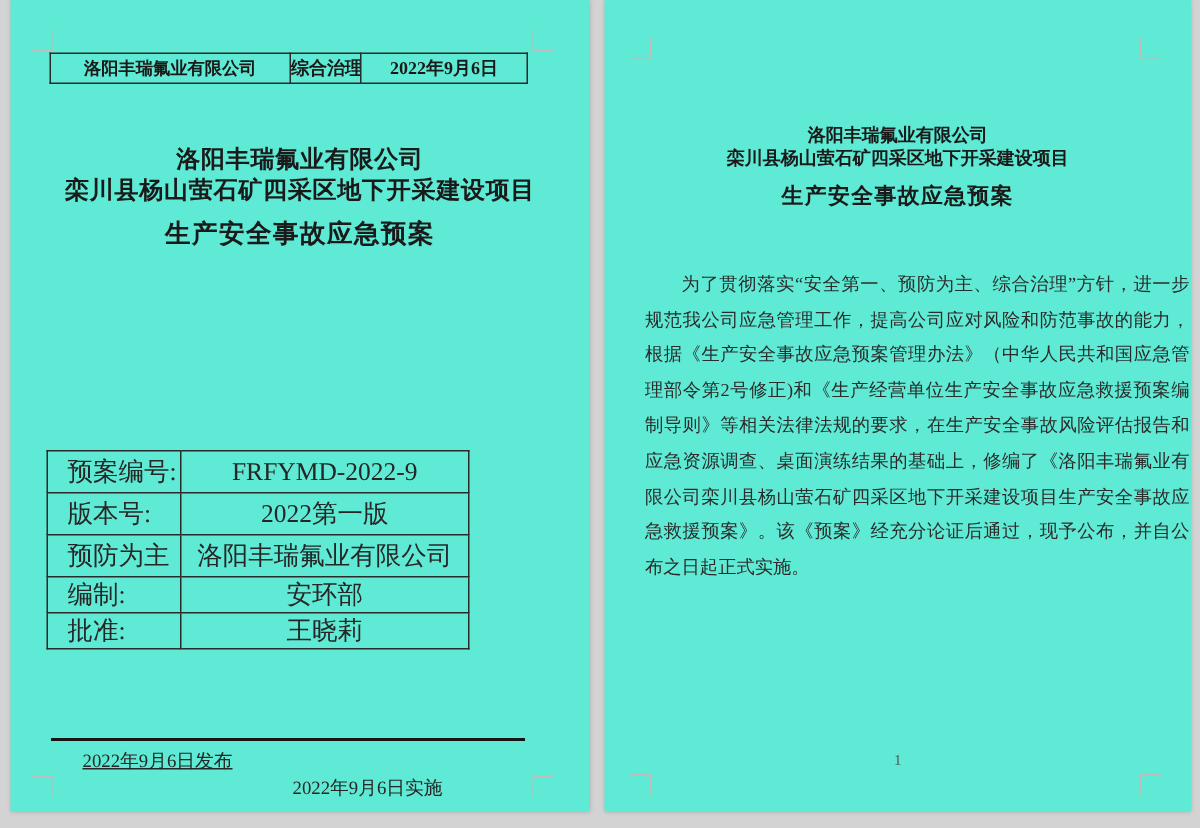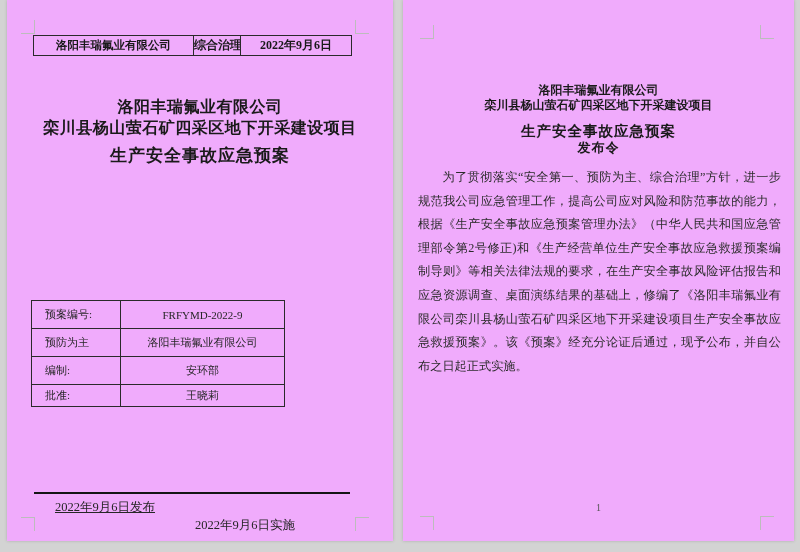--- a/index.html
+++ b/index.html
@@ -5,21 +5,21 @@
   html,body{margin:0;padding:0;}
   body{
     width:800px;height:552px;
     background:#d3d3d3;
     font-family:"Liberation Serif","DejaVu Serif",serif;
     color:#222;
     overflow:hidden;
     position:relative;
   }
   .page{
-    position:absolute;top:0;height:541px;background:#f0abfc;
+    position:absolute;top:0;height:541px;background:#5eead4;
     box-shadow:0 0 3px rgba(0,0,0,.18);
   }
   .page-left{left:7px;width:386px;}
   .page-right{left:403px;width:391px;}
 
   
   .mark{position:absolute;width:13px;height:13px;pointer-events:none;}
   .mark.tl{border-right:1px solid #bcbcbc;border-bottom:1px solid #bcbcbc;}
   .mark.tr{border-left:1px solid #bcbcbc;border-bottom:1px solid #bcbcbc;}
   .mark.bl{border-right:1px solid #bcbcbc;border-top:1px solid #bcbcbc;}
@@ -39,23 +39,23 @@
   .hdr-company{font-size:11.5px;}
 
   .title-block{
     position:absolute;left:0;top:96px;width:100%;text-align:center;
     font-weight:bold;color:#1a1a1a;
   }
   .title-line{font-size:16px;line-height:21px;letter-spacing:.5px;}
   .title-sub{font-size:17px;line-height:20px;margin-top:8px;letter-spacing:1px;}
 
   .info-table{
-    position:absolute;left:24px;top:300px;width:254px;
+    position:absolute;left:24px;top:300px;width:282px;
     border-collapse:collapse;table-layout:fixed;
-    font-size:11px;color:#262626;
+    font-size:17px;color:#262626;
   }
   .info-table td{border:1px solid #2a2a2a;padding:0;vertical-align:middle;overflow:hidden;}
   .info-table td.lab{width:75px;padding-left:13px;}
   .info-table td.val{text-align:center;}
   .info-table tr:nth-child(-n+3) td{height:27px;}
   .info-table tr:nth-child(n+4) td{height:21px;}
 
   .foot-rule{position:absolute;left:27px;top:492px;width:316px;height:2px;background:#151515;}
   .foot-line{position:absolute;left:0;top:499px;width:100%;font-size:12.5px;color:#262626;}
   .foot-line .pub{position:absolute;left:48px;white-space:nowrap;text-decoration:underline;}
@@ -66,21 +66,21 @@
     position:absolute;left:0;top:83px;width:100%;text-align:center;
     font-weight:bold;color:#1a1a1a;
   }
   .r-line{font-size:12px;line-height:15px;}
   .r-title{font-size:14.5px;line-height:18px;margin-top:9px;letter-spacing:1px;}
   .r-subtitle{font-size:13px;line-height:15px;letter-spacing:1px;}
 
   .r-body{
     position:absolute;left:15px;top:166px;width:363px;
     font-size:12.2px;line-height:23.6px;
-    text-align:justify;text-indent:2em;color:#2b2b2b;margin:0;
+    text-align:justify;text-indent:2em;color:#2b2b2b;margin:12px;
   }
   .sign-block{position:absolute;left:190px;top:452px;font-size:12.5px;color:#262626;}
   .sign-line{padding-left:6px;white-space:nowrap;}
   .date-line{margin-top:11px;white-space:nowrap;letter-spacing:2px;}
   .date-line .yr{margin-left:12px;} .date-line .mo{margin-left:20px;} .date-line .dy{margin-left:16px;}
   .page-num{position:absolute;left:0;top:502px;width:100%;text-align:center;font-size:10px;color:#555;}
 </style>
 </head>
 <body>
 
@@ -113,20 +113,24 @@
     <div class="title-sub">生产安全事故应急预案</div>
   </div>
 
   <table class="info-table">
     <tbody>
         <tr>
       <td class="lab">预案编号:</td>
       <td class="val">FRFYMD-2022-9</td>
     </tr>
     <tr>
+      <td class="lab">版本号:</td>
+      <td class="val">2022第一版</td>
+    </tr>
+    <tr>
       <td class="lab">预防为主</td>
       <td class="val">洛阳丰瑞氟业有限公司</td>
     </tr>
     <tr>
       <td class="lab">编制:</td>
       <td class="val">安环部</td>
     </tr>
     <tr>
       <td class="lab">批准:</td>
       <td class="val">王晓莉</td>
@@ -145,20 +149,19 @@
 
   <div class="mark tl" style="left:17px;top:25px;"></div>
   <div class="mark tr" style="left:357px;top:25px;"></div>
   <div class="mark bl" style="left:17px;top:516px;"></div>
   <div class="mark br" style="left:357px;top:516px;"></div>
 
   <div class="r-header">
     <div class="r-line">洛阳丰瑞氟业有限公司</div>
     <div class="r-line">栾川县杨山萤石矿四采区地下开采建设项目</div>
     <div class="r-title">生产安全事故应急预案</div>
-    <div class="r-subtitle">发布令</div>
   </div>
 
   <p class="r-body">为了贯彻落实“安全第一、预防为主、综合治理”方针，进一步规范我公司应急管理工作，提高公司应对风险和防范事故的能力，根据《生产安全事故应急预案管理办法》（中华人民共和国应急管理部令第2号修正)和《生产经营单位生产安全事故应急救援预案编制导则》等相关法律法规的要求，在生产安全事故风险评估报告和应急资源调查、桌面演练结果的基础上，修编了《洛阳丰瑞氟业有限公司栾川县杨山萤石矿四采区地下开采建设项目生产安全事故应急救援预案》。该《预案》经充分论证后通过，现予公布，并自公布之日起正式实施。</p>
 
 
   <div class="page-num">1</div>
 </div>
 
 </body></html>

